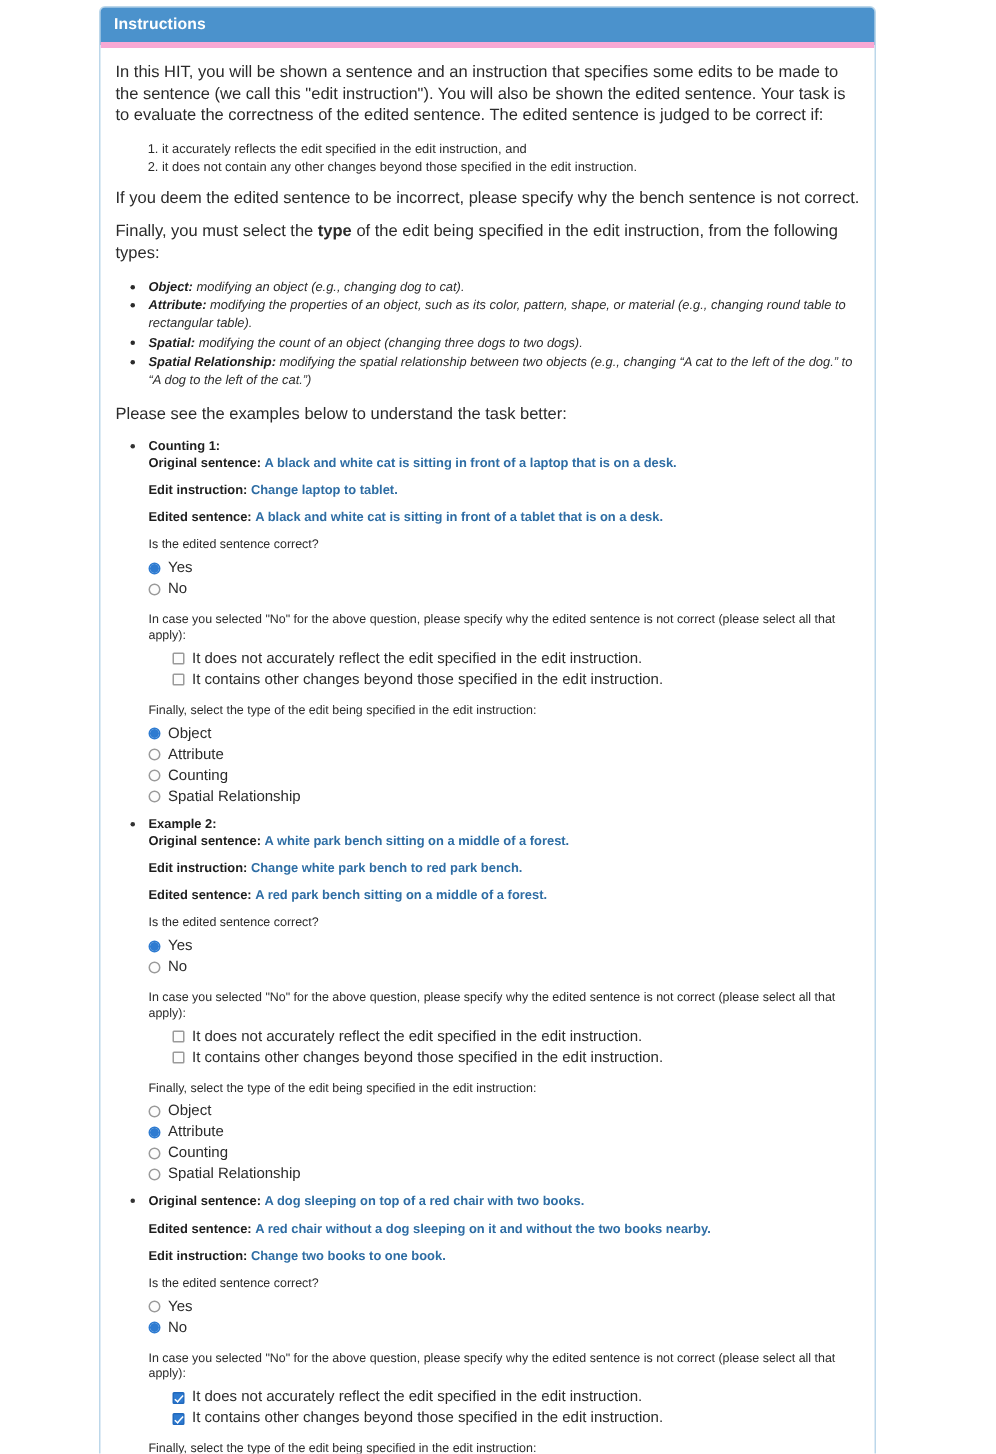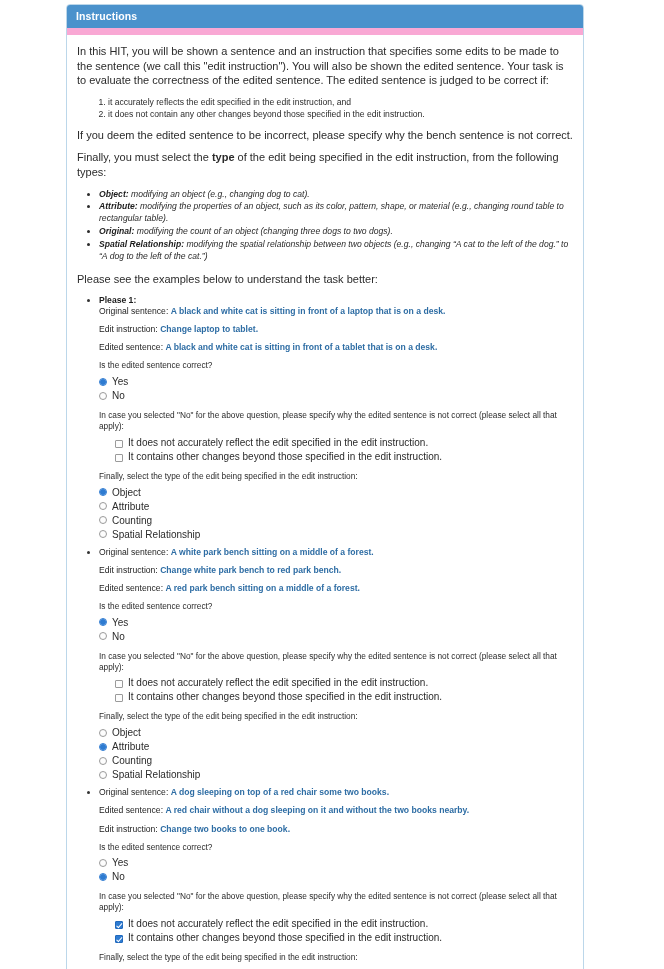--- a/index.html
+++ b/index.html
@@ -24,21 +24,21 @@
   .panel {
     margin: 0 80px 0 66px;
     border: 1px solid #bcd7ea;
     border-radius: 4px;
     background: #ffffff;
     box-sizing: border-box;
     width: 518px;
   }
   .panel-heading {
     background: #4b92cc;
-    border-bottom: 7px solid #f9a8d4;
+    border-bottom: 4px solid #f9a8d4;
     border-radius: 3px 3px 0 0;
     color: #ffffff;
     font-size: 10.5px;
     font-weight: bold;
     padding: 5px 9px 6px 9px;
     letter-spacing: 0.1px;
   }
   .panel-body {
     padding: 9px 10px 10px 10px;
   }
@@ -89,21 +89,21 @@
     font-size: 8.6px;
     line-height: 1.3;
   }
 
   .sent-line {
     margin: 0 0 7px 0;
     font-size: 8.6px;
     line-height: 1.3;
   }
   .sent-label {
-    font-weight: normal;
+    font-weight: bold;
     color: #1d1d1d;
   }
   .sent-value {
     color: #2e6da4;
     font-weight: bold;
   }
 
   .q-text {
     font-size: 8.3px;
     color: #2b2b2b;
@@ -114,21 +114,21 @@
 
   
   .opt-row {
     display: flex;
     align-items: center;
     margin: 0 0 3px 0;
     font-size: 10px;
     color: #2b2b2b;
     line-height: 1.1;
   }
-  .opt-row.indent { padding-left: 16px; align-items: flex-end; }
+  .opt-row.indent { padding-left: 16px; }
   .opt-label { margin-left: 5px; }
 
   .radio {
     width: 8px;
     height: 8px;
     border-radius: 50%;
     border: 1px solid #9a9a9a;
     background: #fdfdfd;
     box-sizing: border-box;
     flex: 0 0 auto;
@@ -191,29 +191,29 @@
         <li>it does not contain any other changes beyond those specified in the edit instruction.</li>
       </ol>
 
       <p class="intro">If you deem the edited sentence to be incorrect, please specify why the bench sentence is not correct.</p>
 
       <p class="intro"><span>Finally, you must select the </span><b>type</b><span> of the edit being specified in the edit instruction, from the following types:</span></p>
 
       <ul class="types">
         <li><b>Object:</b><span> modifying an object (e.g., changing dog to cat).</span></li>
         <li><b>Attribute:</b><span> modifying the properties of an object, such as its color, pattern, shape, or material (e.g., changing round table to rectangular table).</span></li>
-        <li><b>Original:</b><span> modifying the count of an object (changing three dogs to two dogs).</span></li>
+        <li><b>Spatial:</b><span> modifying the count of an object (changing three dogs to two dogs).</span></li>
         <li><b>Spatial Relationship:</b><span> modifying the spatial relationship between two objects (e.g., changing “A cat to the left of the dog.” to “A dog to the left of the cat.”)</span></li>
       </ul>
 
       <p class="intro">Please see the examples below to understand the task better:</p>
 
       <ul class="examples" id="examples-list">
           <li>
-            <div class="ex-title">Please 1:</div>
+            <div class="ex-title">Counting 1:</div>
             <div class="sent-line"><span class="sent-label">Original sentence:</span> <span class="sent-value">A black and white cat is sitting in front of a laptop that is on a desk.</span></div>
             <div class="sent-line"><span class="sent-label">Edit instruction:</span> <span class="sent-value">Change laptop to tablet.</span></div>
             <div class="sent-line"><span class="sent-label">Edited sentence:</span> <span class="sent-value">A black and white cat is sitting in front of a tablet that is on a desk.</span></div>
             <div class="q-text">Is the edited sentence correct?</div>
             <div class="opt-row">
               <span class="radio checked"></span>
               <span class="opt-label">Yes</span>
             </div>
             <div class="opt-row">
               <span class="radio"></span>
@@ -240,20 +240,21 @@
             <div class="opt-row">
               <span class="radio"></span>
               <span class="opt-label">Counting</span>
             </div>
             <div class="opt-row">
               <span class="radio"></span>
               <span class="opt-label">Spatial Relationship</span>
             </div>
           </li>
           <li>
+            <div class="ex-title">Example 2:</div>
             <div class="sent-line"><span class="sent-label">Original sentence:</span> <span class="sent-value">A white park bench sitting on a middle of a forest.</span></div>
             <div class="sent-line"><span class="sent-label">Edit instruction:</span> <span class="sent-value">Change white park bench to red park bench.</span></div>
             <div class="sent-line"><span class="sent-label">Edited sentence:</span> <span class="sent-value">A red park bench sitting on a middle of a forest.</span></div>
             <div class="q-text">Is the edited sentence correct?</div>
             <div class="opt-row">
               <span class="radio checked"></span>
               <span class="opt-label">Yes</span>
             </div>
             <div class="opt-row">
               <span class="radio"></span>
@@ -280,21 +281,21 @@
             <div class="opt-row">
               <span class="radio"></span>
               <span class="opt-label">Counting</span>
             </div>
             <div class="opt-row">
               <span class="radio"></span>
               <span class="opt-label">Spatial Relationship</span>
             </div>
           </li>
           <li>
-            <div class="sent-line"><span class="sent-label">Original sentence:</span> <span class="sent-value">A dog sleeping on top of a red chair some two books.</span></div>
+            <div class="sent-line"><span class="sent-label">Original sentence:</span> <span class="sent-value">A dog sleeping on top of a red chair with two books.</span></div>
             <div class="sent-line"><span class="sent-label">Edited sentence:</span> <span class="sent-value">A red chair without a dog sleeping on it and without the two books nearby.</span></div>
             <div class="sent-line"><span class="sent-label">Edit instruction:</span> <span class="sent-value">Change two books to one book.</span></div>
             <div class="q-text">Is the edited sentence correct?</div>
             <div class="opt-row">
               <span class="radio"></span>
               <span class="opt-label">Yes</span>
             </div>
             <div class="opt-row">
               <span class="radio checked"></span>
               <span class="opt-label">No</span>

